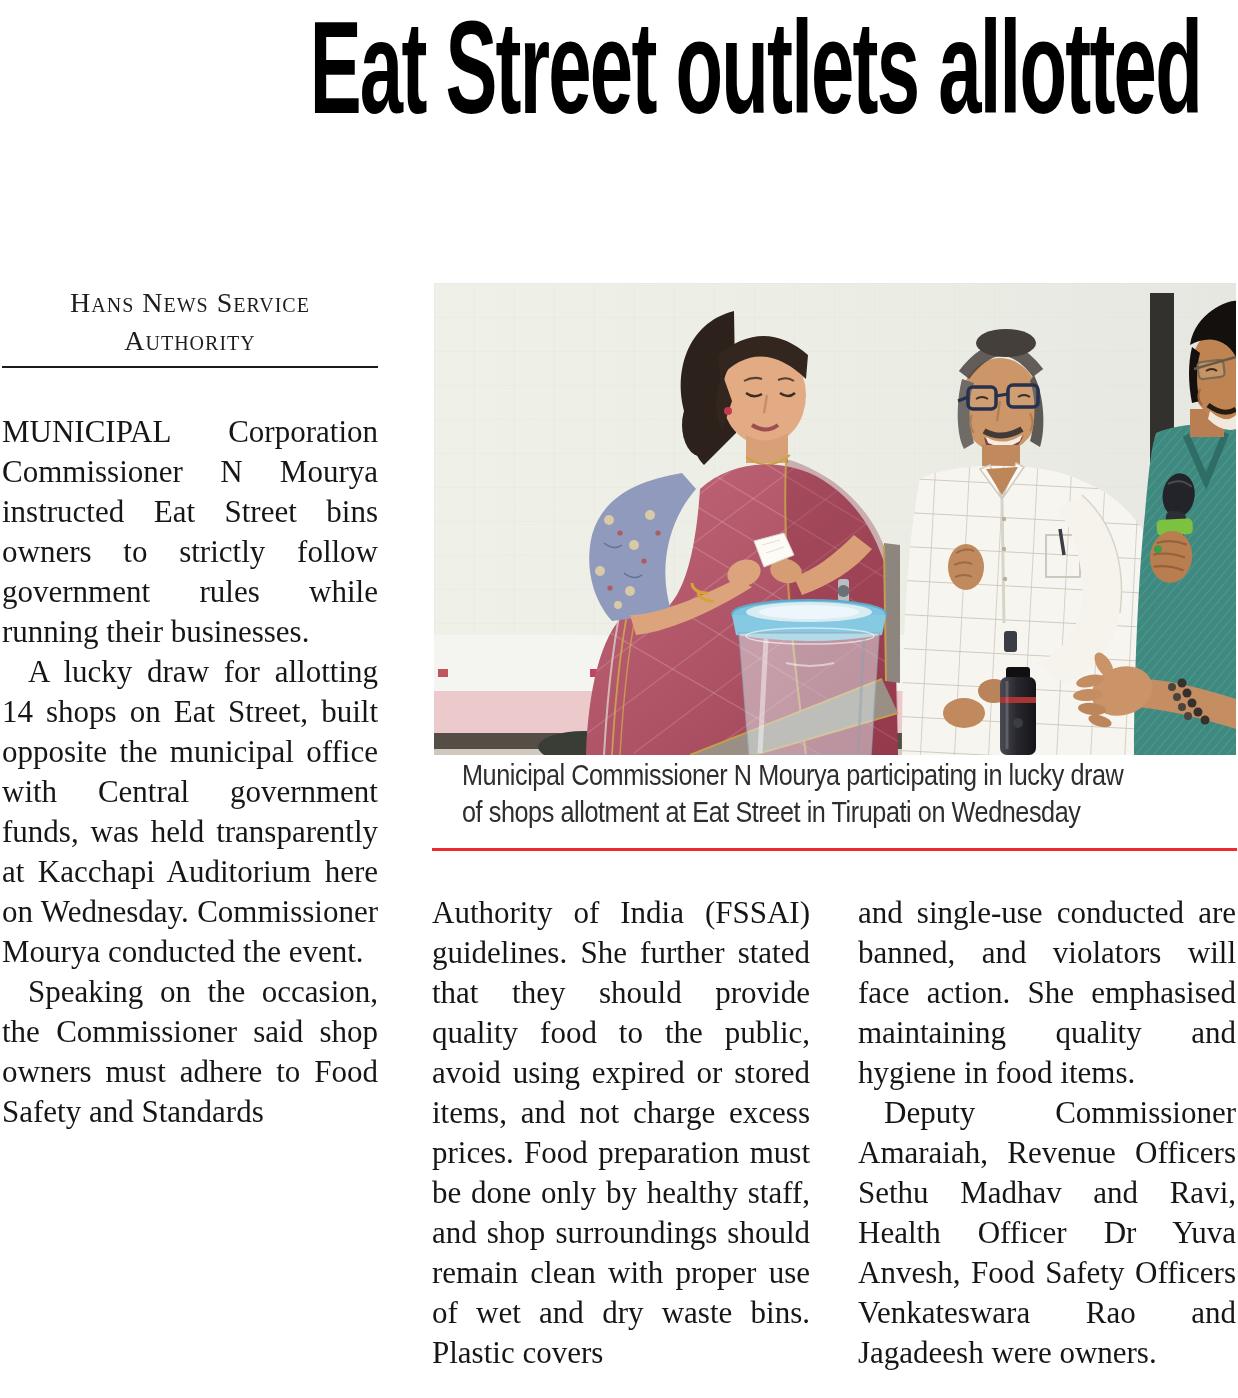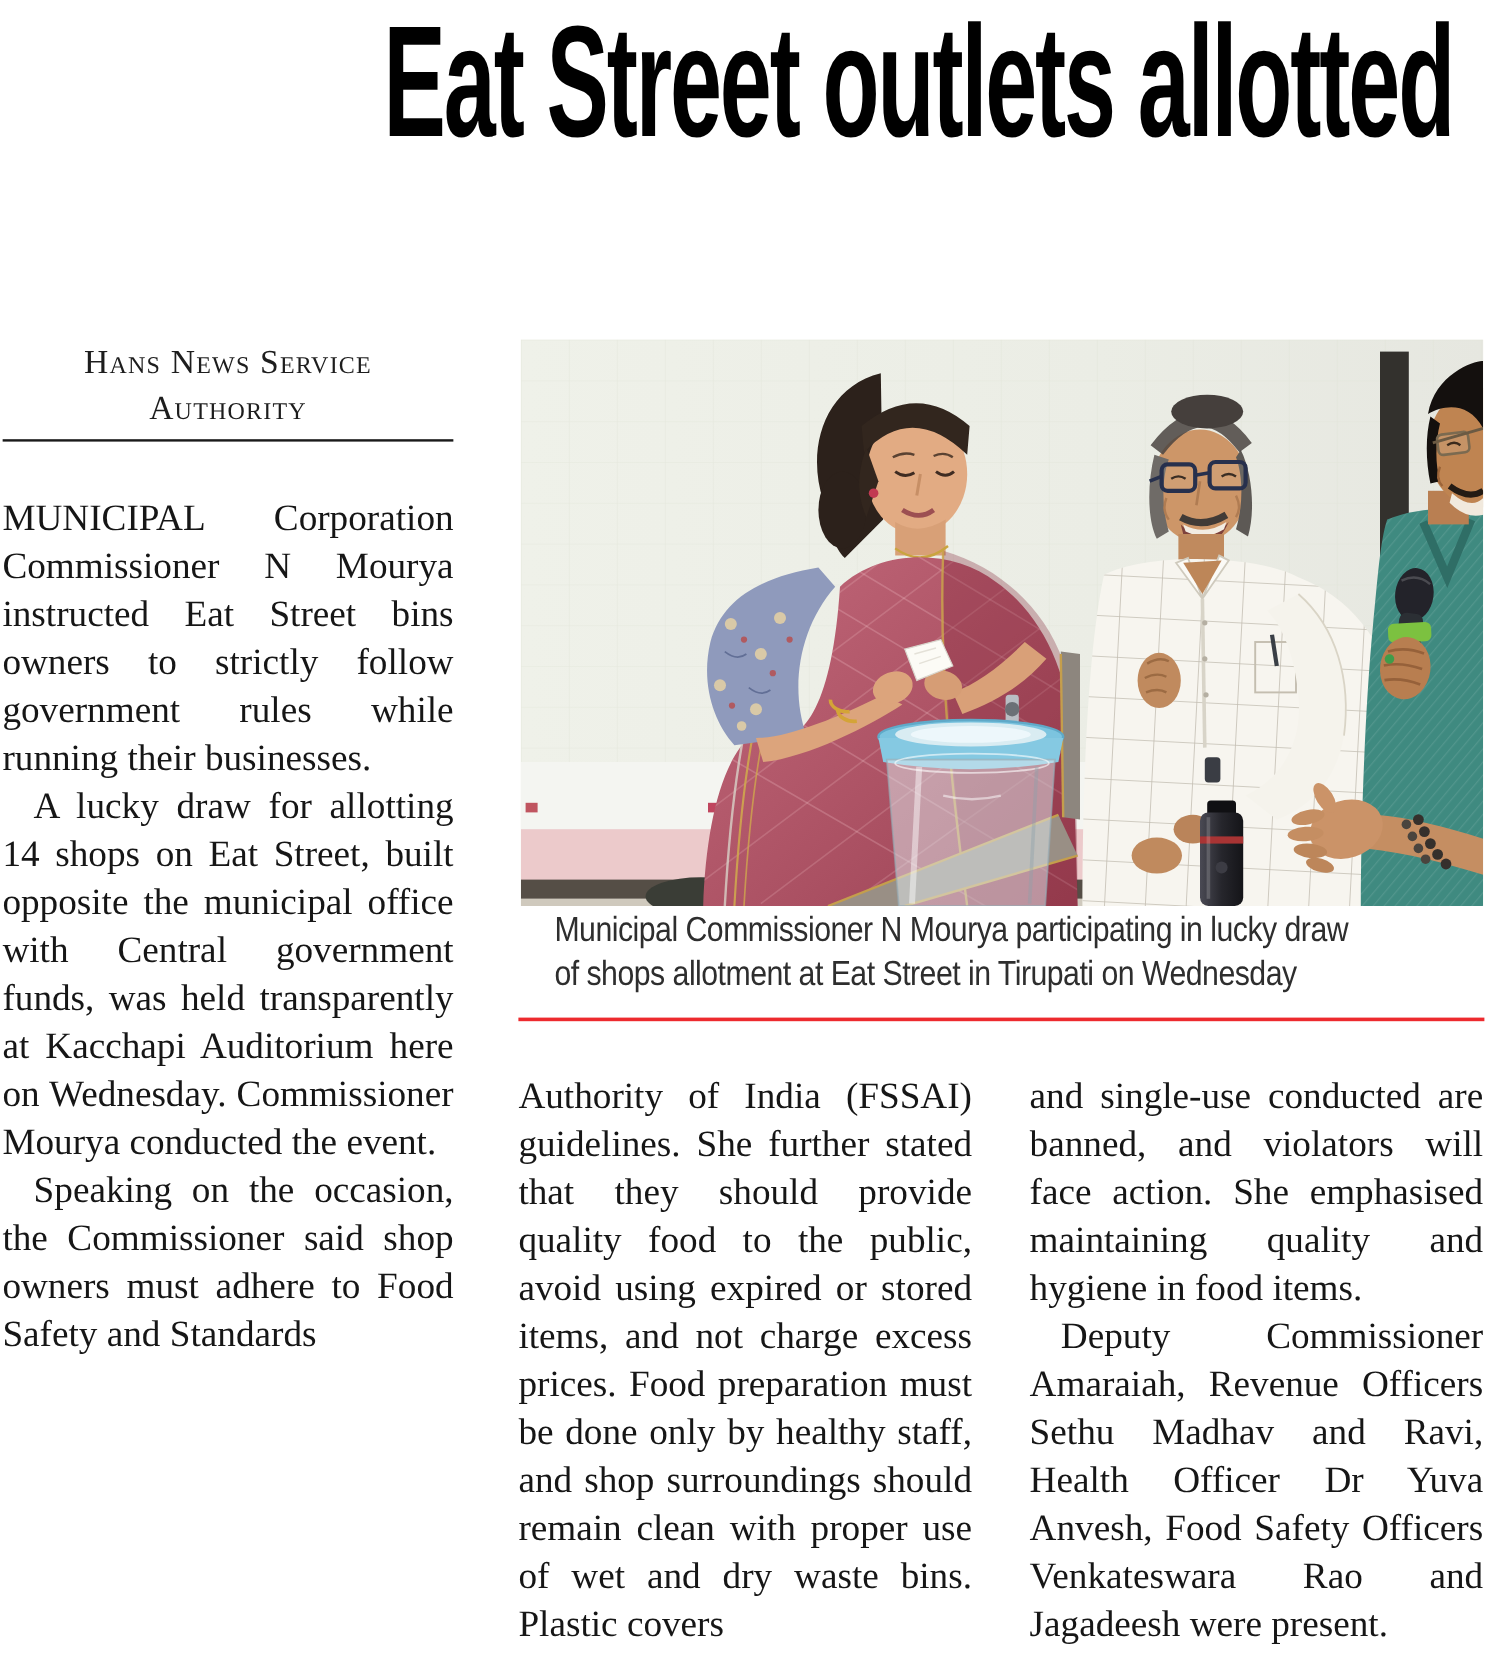--- a/index.html
+++ b/index.html
@@ -1,20 +1,20 @@
 <!DOCTYPE html>
 <html lang="en"><head>
 <meta charset="utf-8">
 <style>
   html,body{margin:0;padding:0;background:#ffffff;}
   .page{position:relative;width:1238px;height:1398px;background:#ffffff;overflow:hidden;
         font-family:"Liberation Serif",serif;color:#141414;}
 
   
-  .headline{position:absolute;top:6px;left:0;right:0;text-align:left;color:#000;padding-left:10px;}
+  .headline{position:absolute;top:6px;left:0;right:0;text-align:left;color:#000;}
   .headline .hl{height:124px;line-height:124px;white-space:nowrap;}
   .headline .hl span{display:inline-block;font-family:"Liberation Sans",sans-serif;
         font-weight:700;font-size:132px;letter-spacing:-3px;
         transform:scaleX(0.59);transform-origin:50% 50%;}
 
   
   .col{position:absolute;font-size:31px;line-height:40px;text-align:justify;
        text-justify:inter-word;color:#161616;}
   .col p{margin:0;}
   .col p.ind{text-indent:26px;}
@@ -297,16 +297,16 @@
   </div>
 
   <div class="red-rule"></div>
 
   <div class="col mid-col">
     <p>Authority of India (FSSAI) guidelines. She further stated that they should provide quality food to the public, avoid using expired or stored items, and not charge excess prices. Food preparation must be done only by healthy staff, and shop surroundings should remain clean with proper use of wet and dry waste bins. Plastic covers</p>
   </div>
 
   <div class="col right-col">
     <p>and single-use conducted are banned, and violators will face action. She emphasised maintaining quality and hygiene in food items.</p>
-    <p class="ind">Deputy Commissioner Amaraiah, Revenue Officers Sethu Madhav and Ravi, Health Officer Dr Yuva Anvesh, Food Safety Officers Venkateswara Rao and Jagadeesh were present.</p>
+    <p class="ind">Deputy Commissioner Amaraiah, Revenue Officers Sethu Madhav and Ravi, Health Officer Dr Yuva Anvesh, Food Safety Officers Venkateswara Rao and Jagadeesh were owners.</p>
   </div>
 
 </div>
 
 </body></html>

